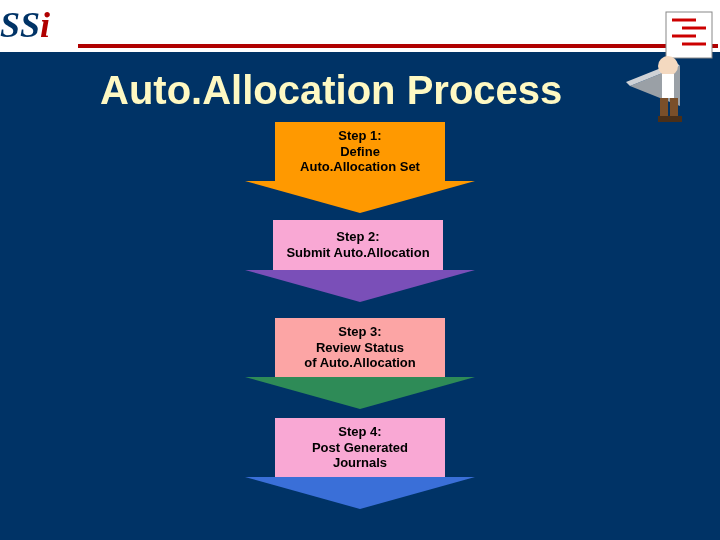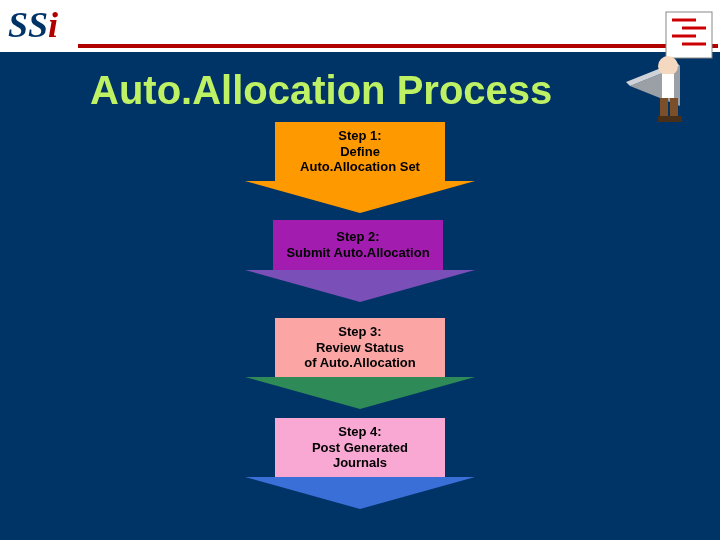--- a/index.html
+++ b/index.html
@@ -13,21 +13,21 @@
   }
   .header {
     width: 720px;
     height: 52px;
     background: #ffffff;
     position: relative;
   }
   .logo {
     position: absolute;
     top: 4px;
-    left: 8px;
+    left: 0;
     font-family: "Times New Roman", serif;
     font-weight: bold;
     font-style: italic;
     font-size: 36px;
     color: #003366;
   }
   .logo .red { color: #b00000; font-style: italic; }
   .header-line {
     position: absolute;
     top: 44px;
@@ -47,23 +47,23 @@
   .mascot {
     position: absolute;
     top: 6px;
     right: 4px;
     width: 96px;
     height: 120px;
   }
   .title {
     position: absolute;
     top: 68px;
-    left: 90px;
+    left: 100px;
     width: 560px;
-    color: #bef264;
+    color: #fef9c3;
     font-size: 40px;
     font-weight: bold;
   }
   .arrow-wrap {
     position: absolute;
     left: 50%;
     transform: translateX(-50%);
     width: 230px;
   }
   .arrow {
@@ -86,21 +86,21 @@
   }
   .arrow-head {
     width: 0;
     height: 0;
     border-left: 115px solid transparent;
     border-right: 115px solid transparent;
     margin: 0 auto;
   }
   .a1 .arrow-body { background: #ff9900; }
   .a1 .arrow-head { border-top: 32px solid #ff9900; }
-  .a2 .arrow-body { background: #a21caf; margin-left: 28px; }
+  .a2 .arrow-body { background: #f9a8d4; margin-left: 28px; }
   .a2 .arrow-head { border-top: 32px solid #7a4fb8; }
   .a3 .arrow-body { background: #fca5a5; }
   .a3 .arrow-head { border-top: 32px solid #2e8b57; }
   .a4 .arrow-body { background: #f9a8d4; }
   .a4 .arrow-head { border-top: 32px solid #3a6fd8; }
   .w1 { top: 122px; }
   .w2 { top: 220px; }
   .w3 { top: 318px; }
   .w4 { top: 418px; }
 </style>

